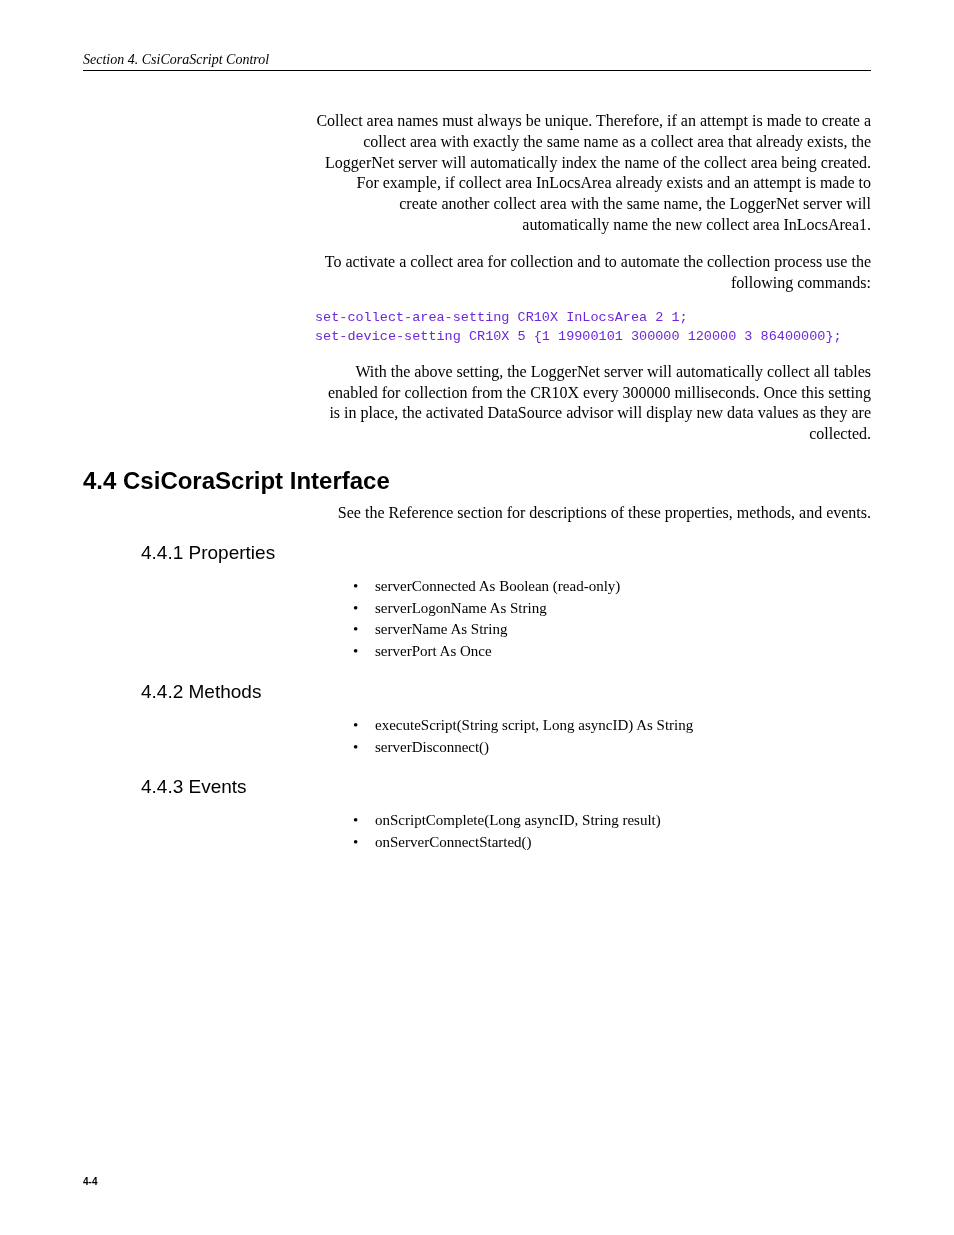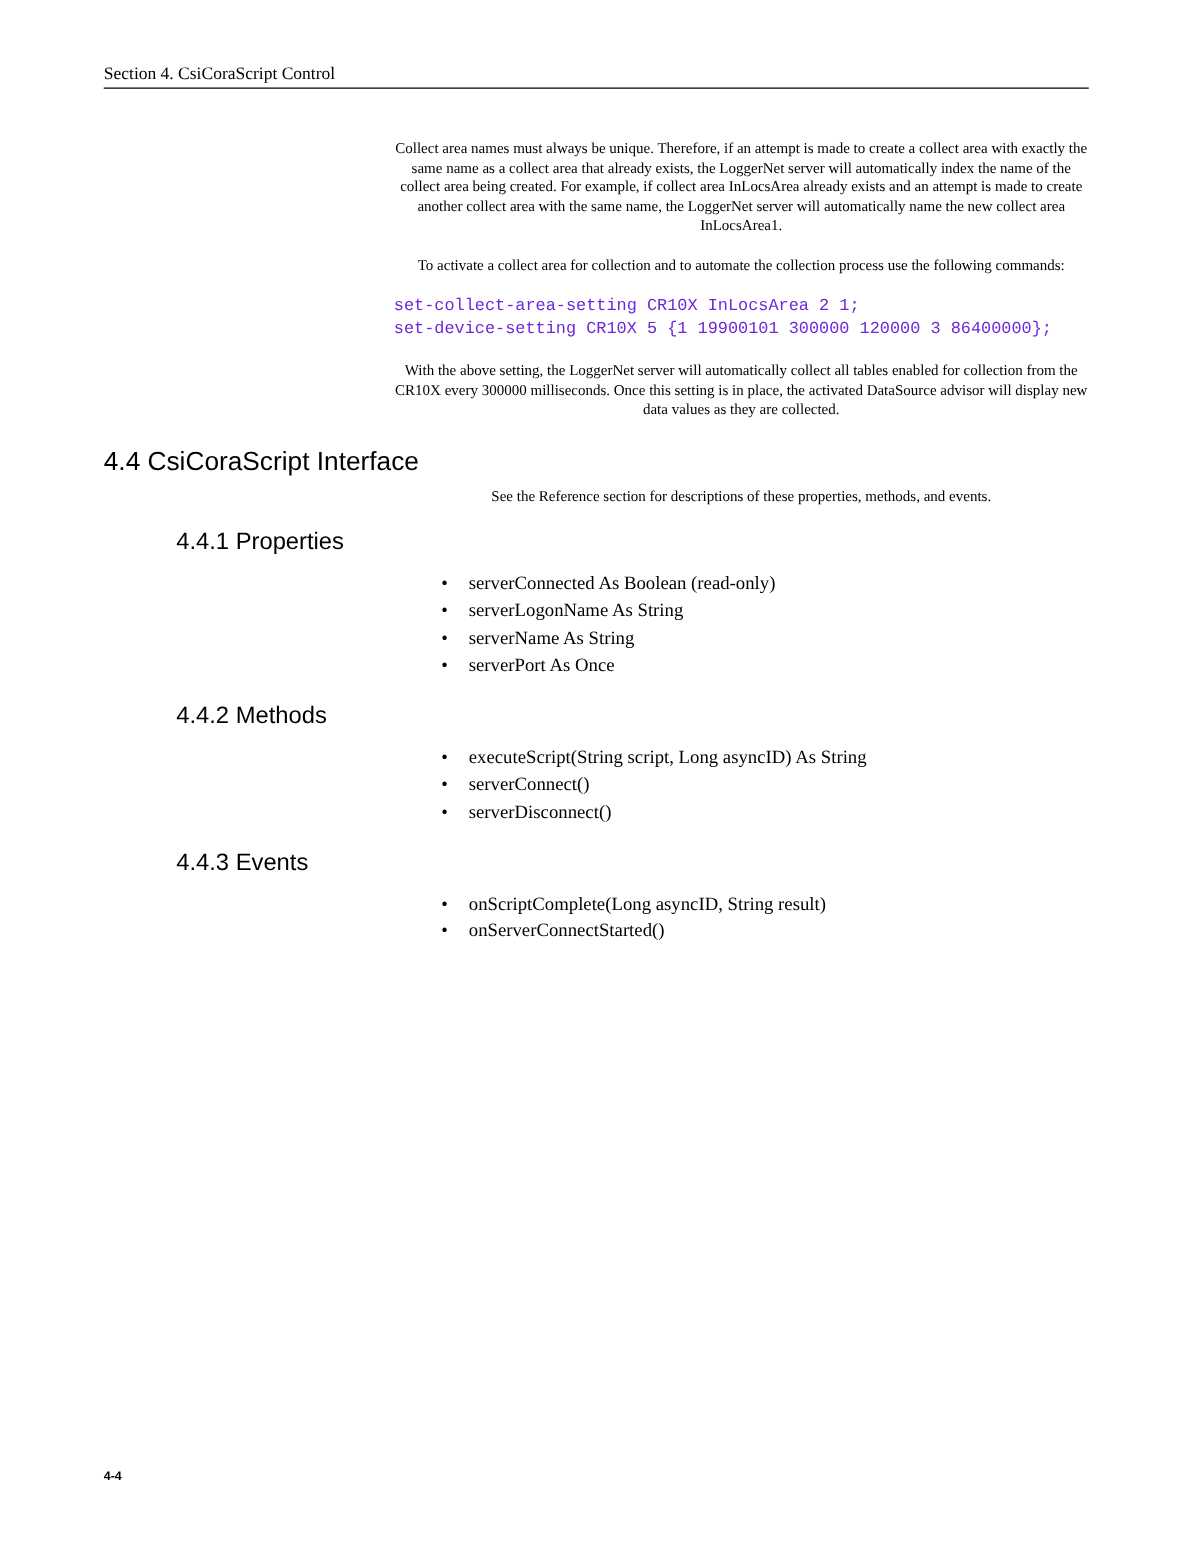--- a/index.html
+++ b/index.html
@@ -10,48 +10,49 @@
     color: #000;
   }
   .page {
     width: 954px;
     height: 1235px;
     position: relative;
     box-sizing: border-box;
     padding: 52px 83px 40px 83px;
   }
   .running-header {
+    font-style: italic;
     font-size: 14px;
     margin-bottom: 2px;
   }
   .header-rule {
     border: none;
     border-top: 1px solid #000;
     margin: 0 0 40px 0;
   }
   .body-para {
-    font-size: 12px;
+    font-size: 16px;
     line-height: 1.3;
     margin: 0 0 16px 0;
     margin-left: 232px;
-    text-align: center;
+    text-align: right;
   }
   .code-block {
     font-family: "Courier New", Courier, monospace;
     font-size: 13.5px;
     color: #6d28d9;
     white-space: pre;
     margin: 0 0 16px 0;
     margin-left: 232px;
     line-height: 1.35;
   }
   .h2 {
     font-family: Arial, Helvetica, sans-serif;
-    font-weight: normal;
-    font-size: 21px;
+    font-weight: bold;
+    font-size: 24px;
     margin: 22px 0 8px 0;
   }
   .h3 {
     font-family: Arial, Helvetica, sans-serif;
     font-weight: normal;
     font-size: 19px;
     margin: 18px 0 8px 0;
     margin-left: 58px;
   }
   ul.bullets {
@@ -106,21 +107,20 @@
   <ul class="bullets">
     <li>serverConnected As Boolean (read-only)</li>
     <li>serverLogonName As String</li>
     <li>serverName As String</li>
     <li>serverPort As Once</li>
   </ul>
 
   <h3 class="h3">4.4.2  Methods</h3>
   <ul class="bullets">
     <li>executeScript(String script, Long asyncID) As String</li>
-    <li>serverConnect()</li>
     <li>serverDisconnect()</li>
   </ul>
 
   <h3 class="h3">4.4.3  Events</h3>
   <ul class="bullets">
     <li>onScriptComplete(Long asyncID, String result)</li>
     <li>onServerConnectStarted()</li>
   </ul>
 
   <div class="page-number">4-4</div>

